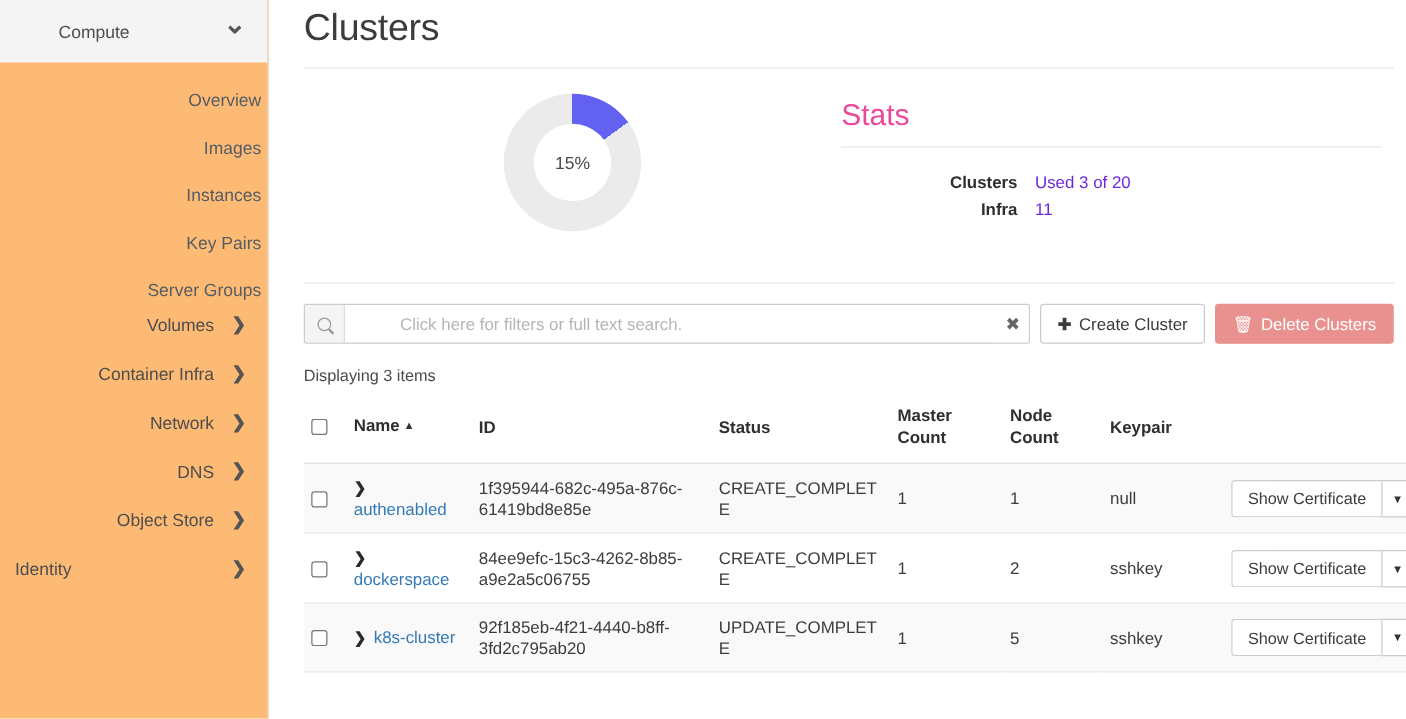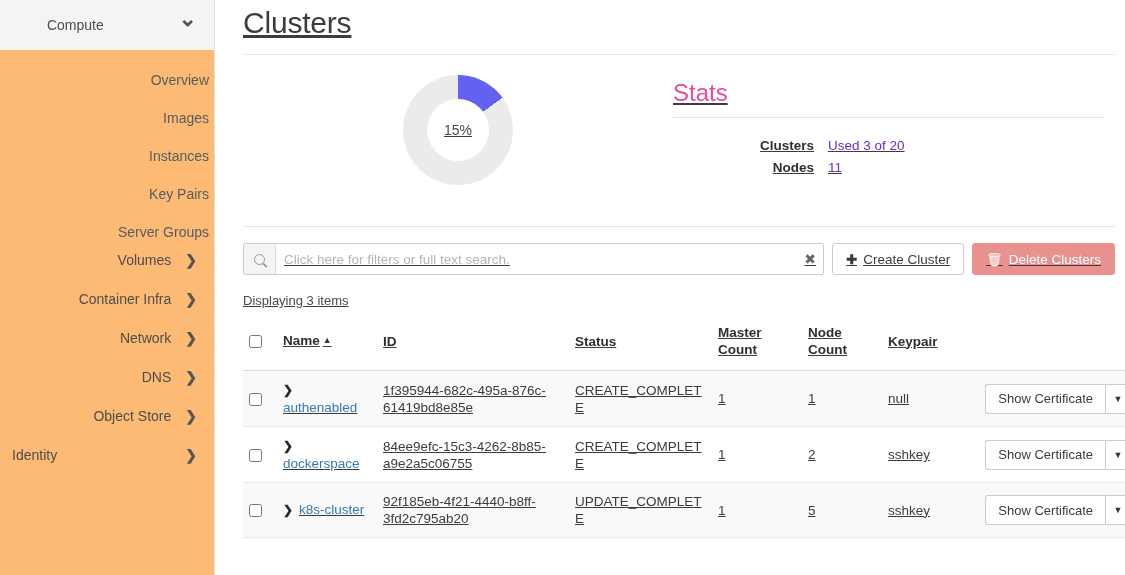--- a/index.html
+++ b/index.html
@@ -63,21 +63,20 @@
   }
   .nav-panel .lbl { flex: 1; text-align: right; padding-right: 14px; }
   .nav-panel.left-align .lbl { text-align: left; padding-right: 0; }
 
   
   .main {
     flex: 1;
     height: 546px;
     padding: 0 10px 0 28px;
     overflow: hidden;
-    text-decoration: underline;
   }
   .page-title {
     font-size: 30px;
     font-weight: normal;
     color: #3c3c3c;
     margin: 0;
     padding: 6px 0 14px 0;
     letter-spacing: -0.2px;
   }
   .title-rule { border-bottom: 1px solid #e6e6e6; margin: 0 0 0 0; }
@@ -142,20 +141,21 @@
   }
   .search-box {
     flex: 1;
     display: flex;
     align-items: center;
     height: 32px;
     border: 1px solid #cccccc;
     border-radius: 2px;
     background: #fff;
     overflow: hidden;
+    gap: 36px;
   }
   .search-icon-btn {
     width: 32px; height: 30px;
     background: #f4f4f4;
     border-right: 1px solid #dddddd;
     display: flex; align-items: center; justify-content: center;
     cursor: pointer;
     color: #999;
   }
   .search-input {
@@ -374,21 +374,21 @@
       </div>
       <div class="stats-panel">
         <h2 class="stats-title">Stats</h2>
         <div class="stats-rule"></div>
         <div class="stats-rows" id="stats-rows">
             <div class="stats-row">
               <div class="stats-label">Clusters</div>
               <div class="stats-value">Used 3 of 20</div>
             </div>
             <div class="stats-row">
-              <div class="stats-label">Nodes</div>
+              <div class="stats-label">Infra</div>
               <div class="stats-value">11</div>
             </div>
           </div>
       </div>
     </div>
 
     <div class="toolbar">
       <div class="search-box">
         <div class="search-icon-btn">
           <span class="search-mag"></span>

